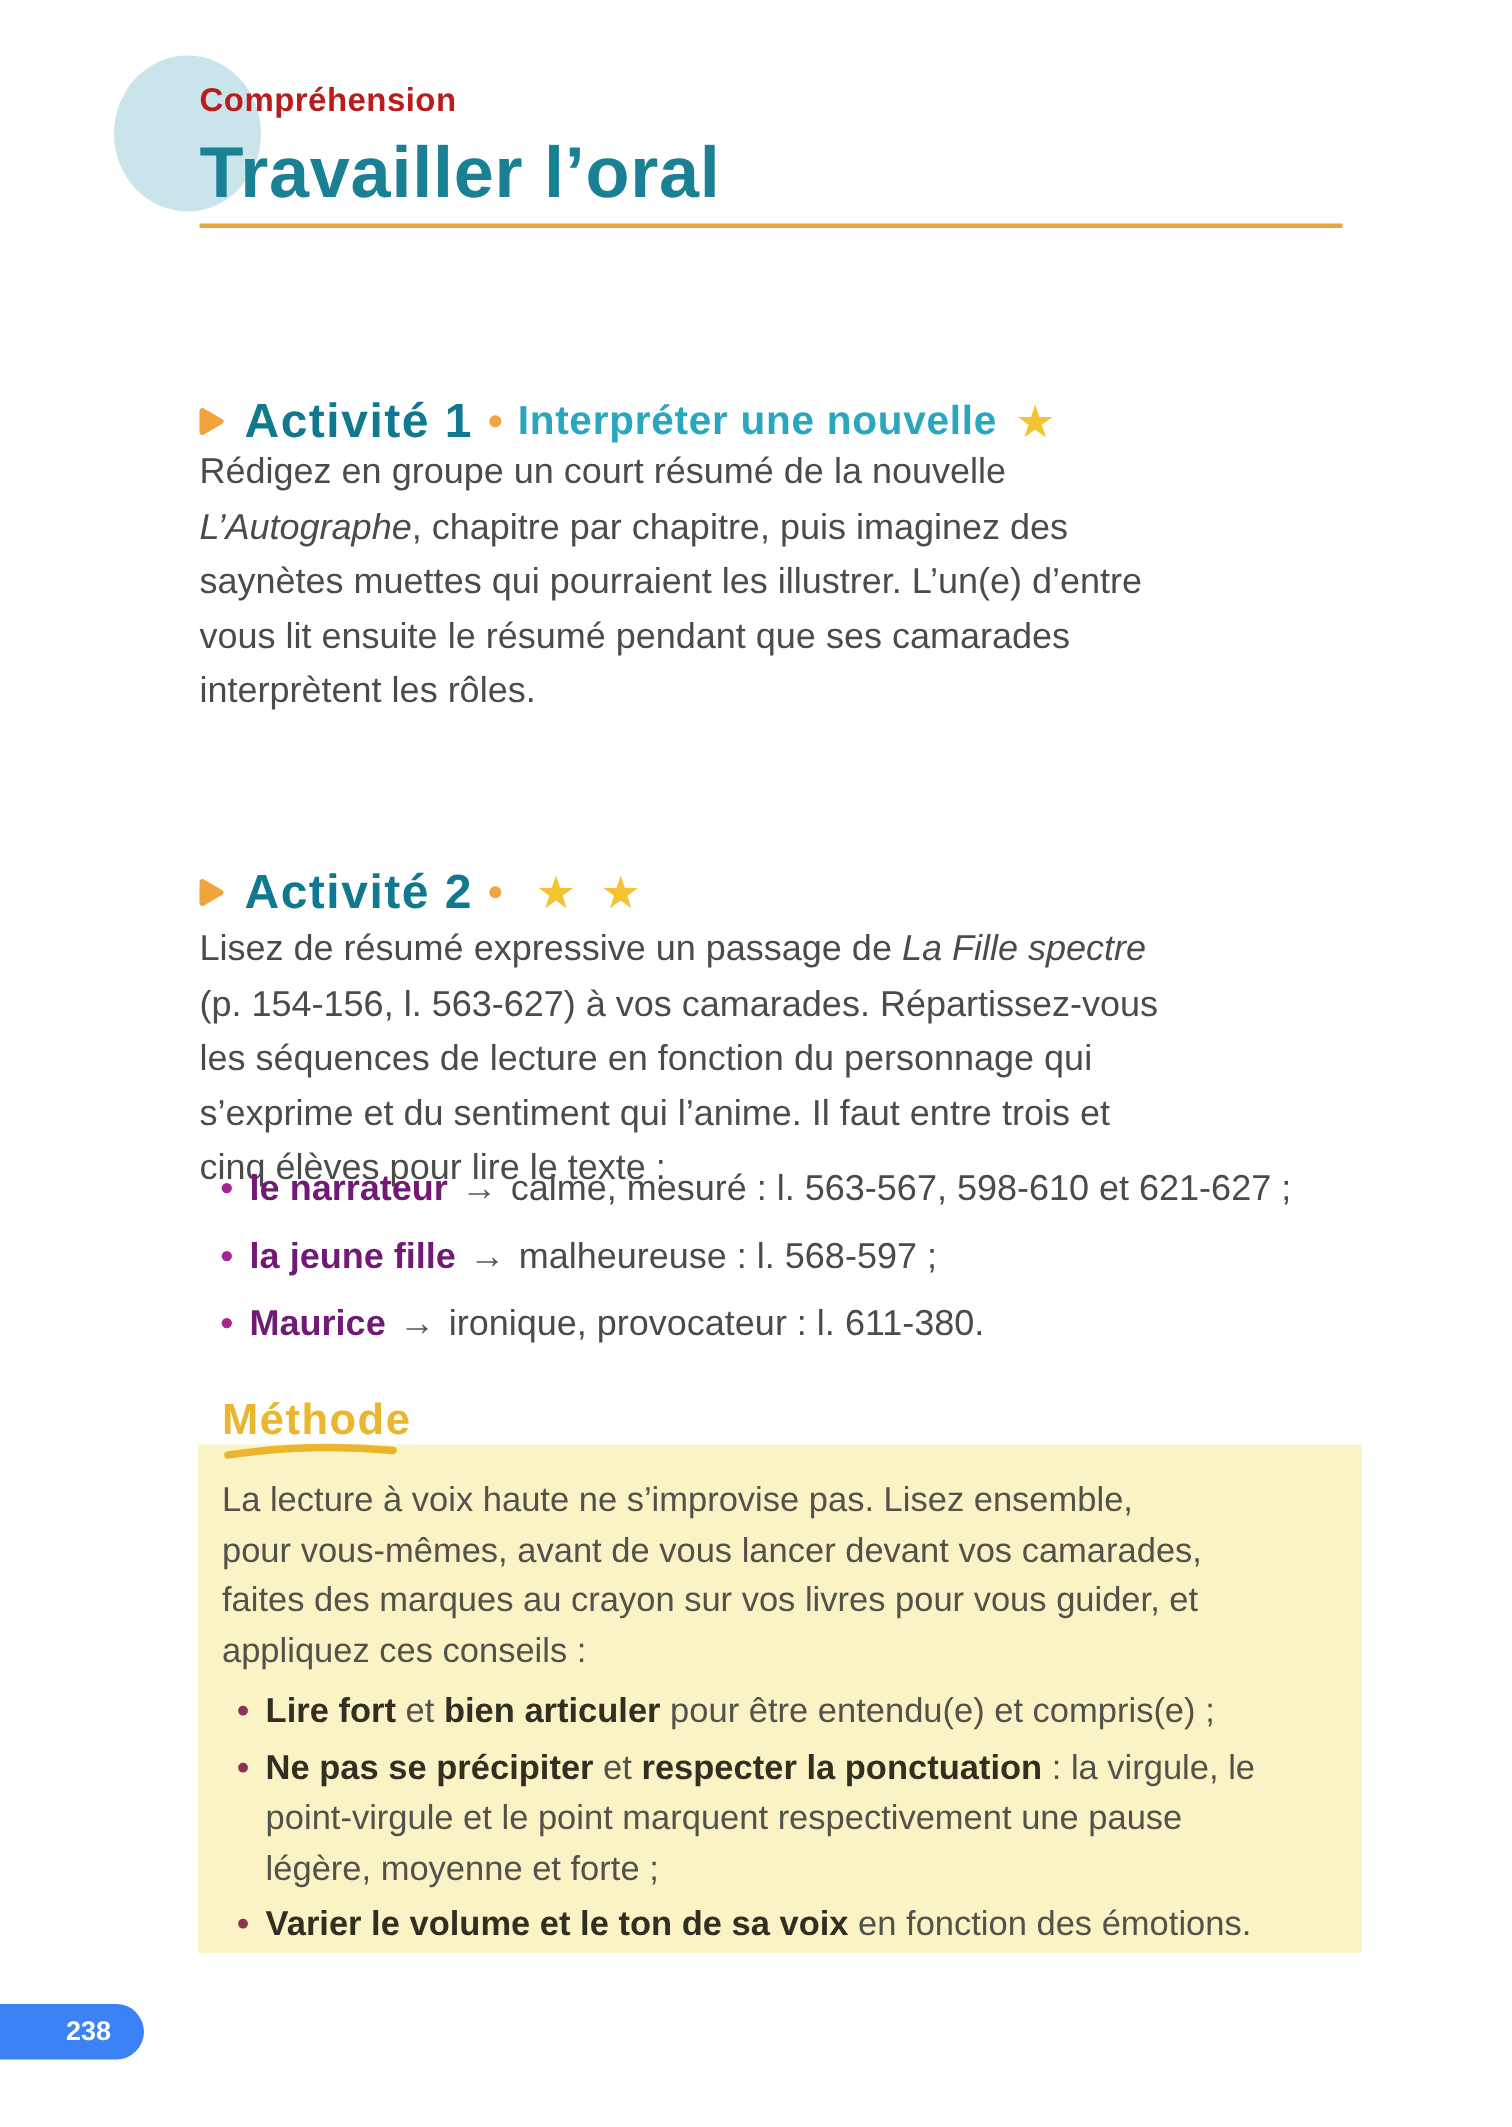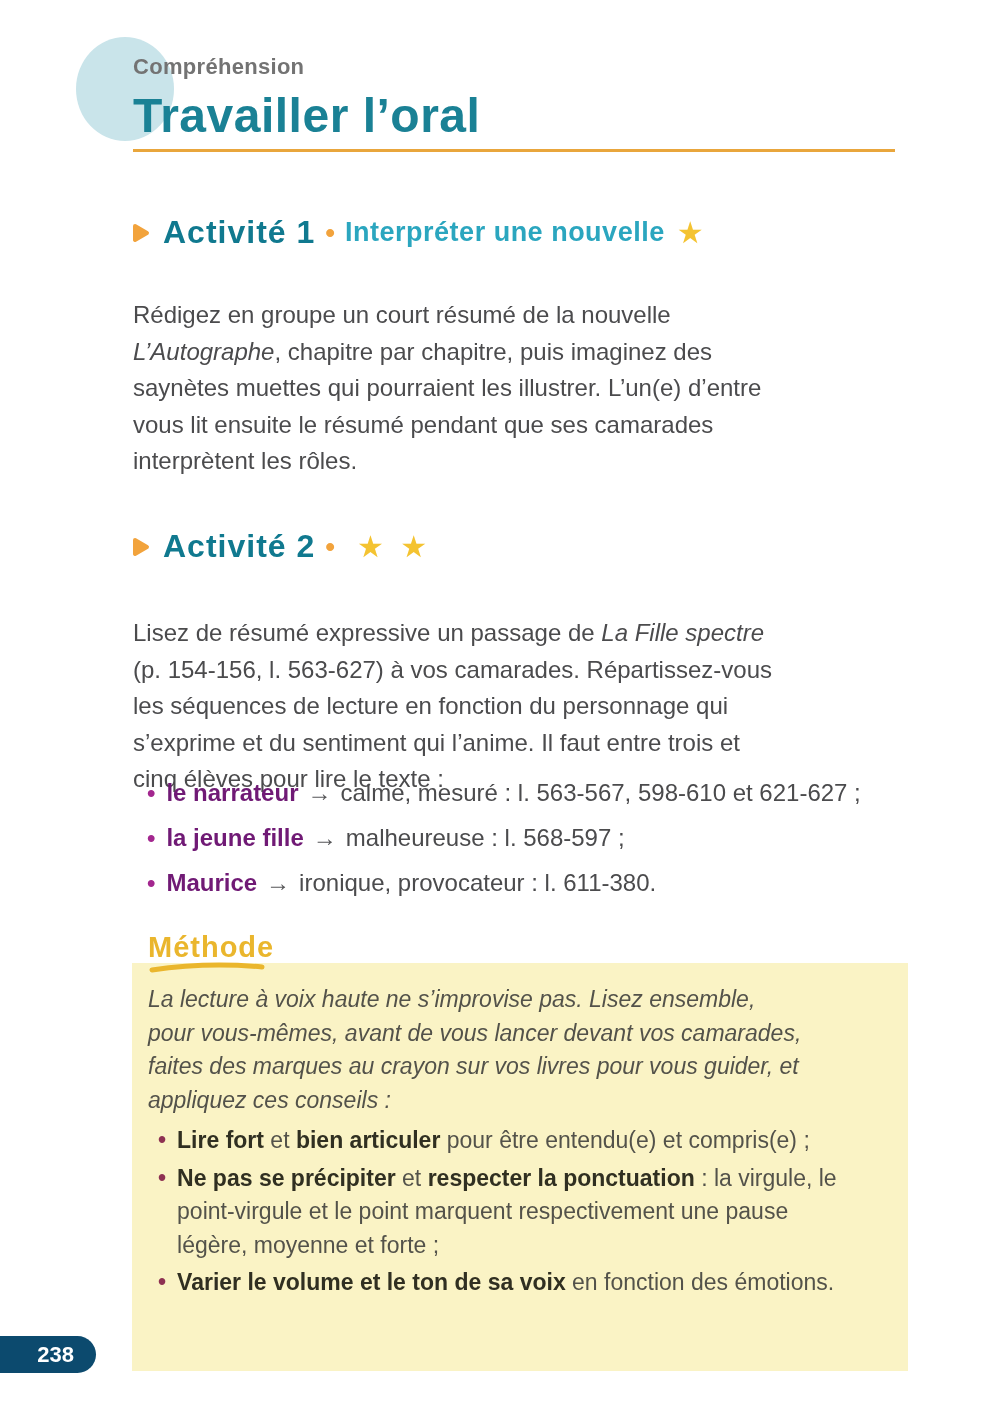--- a/index.html
+++ b/index.html
@@ -5,25 +5,25 @@
   html,body { margin:0; padding:0; background:#ffffff; }
   .page {
     position:relative; width:1008px; height:1418px; background:#ffffff;
     font-family:"Liberation Sans", sans-serif; overflow:hidden;
   }
   .circle-deco {
     position:absolute; left:76px; top:37px; width:98px; height:104px;
     border-radius:50%; background:#c9e4ea;
   }
   .header { position:absolute; left:133px; top:54px; }
-  .kicker { font-size:22px; font-weight:bold; color:#737373; letter-spacing:0.3px; }
+  .kicker { font-size:22px; font-weight:bold; color:#b91c1c; letter-spacing:0.3px; }
   .title  { font-size:48px; font-weight:bold; color:#1a8195; margin-top:8px; letter-spacing:0.5px; }
   .rule   { position:absolute; left:133px; top:149px; width:762px; border-top:3px solid #e9a63c; }
 
-  .act-head { position:absolute; display:flex; align-items:center; }
+  .act-head { position:absolute; display:flex; align-items:center;margin-top:48px; }
   #act1-head { left:131px; top:214px; }
   #act2-head { left:131px; top:528px; }
   .tri-icon  { flex:none; margin-right:12px; }
   .act-label { font-size:32px; font-weight:bold; color:#10798f; letter-spacing:1px; }
   .act-sep   { font-size:28px; color:#f2a33c; font-weight:bold; margin:0 10px; }
   .act-sub   { font-size:27px; font-weight:bold; color:#2ba6bf; letter-spacing:0.5px; }
   .act-stars { font-size:30px; color:#f4c331; margin-left:12px; letter-spacing:4px; white-space:nowrap; }
 
   .body-para {
     position:absolute; left:133px; width:830px;
@@ -33,39 +33,39 @@
   #act2-para { top:591px; }
   .ital { font-style:italic; }
 
   .act-list { position:absolute; left:147px; top:774px; width:840px; list-style:none; margin:0; padding:0; }
   .act-list li { display:flex; align-items:baseline; margin-bottom:8px; font-size:24px; line-height:37px; color:#4b4b4d; }
   .li-bullet { color:#a3278f; font-weight:bold; margin-right:11px; flex:none; }
   .li-term   { color:#701a75; font-weight:bold; margin-right:9px; }
   .li-arrow  { color:#565658; margin-right:9px; }
 
   .methode-box {
-    position:absolute; left:132px; top:963px; width:776px; height:408px;
+    position:absolute; left:132px; top:963px; width:776px; height:339px;
     background:#faf3c5; box-sizing:border-box; padding:20px 10px 0 16px;
   }
   .methode-label { position:absolute; left:16px; top:-32px; }
   .methode-label .txt { font-size:29px; font-weight:bold; color:#eab62d; letter-spacing:1px; }
   .methode-label svg { display:block; margin-top:-3px; }
   .methode-intro { font-size:23px; line-height:33.5px; color:#53524a; white-space:pre-line; }
   .methode-list { list-style:none; margin:7px 0 0 0; padding:0 0 0 10px; }
   .methode-list li {
     display:flex; align-items:baseline; font-size:23px; line-height:33.5px;
     color:#53524a; margin-bottom:4px; white-space:pre-line;
   }
   .m-bullet { color:#8e3152; font-weight:bold; margin-right:11px; flex:none; }
   .m-bold   { font-weight:bold; color:#302f21; }
 
   .page-pill {
     position:absolute; left:0; top:1336px; width:96px; height:37px;
-    background:#0c4a6e; border-radius:0 19px 19px 0;
-    color:#ffffff; font-weight:bold; font-size:22px;
+    background:#3b82f6; border-radius:0 19px 19px 0;
+    color:#ffffff; font-weight:bold; font-size:18px;
     display:flex; align-items:center; justify-content:flex-end;
     padding-right:22px; box-sizing:border-box;padding-left:46px;
   }
 </style>
 </head>
 <body>
 
 <div class="page">
 
   <div class="circle-deco"></div>
@@ -122,21 +122,21 @@
     </li>
   </ul>
 
   <div class="methode-box">
     <div class="methode-label">
       <span class="txt">Méthode</span>
       <svg width="118" height="12" viewBox="0 0 118 12">
         <path d="M4 9 Q 58 1 114 6" fill="none" stroke="#eab62d" stroke-width="5" stroke-linecap="round"></path>
       </svg>
     </div>
-    <p class="methode-intro" style="margin:0;font-style:italic;">La lecture à voix haute ne s’improvise pas. Lisez ensemble,
+    <p class="methode-intro" style="margin:0;">La lecture à voix haute ne s’improvise pas. Lisez ensemble,
 pour vous-mêmes, avant de vous lancer devant vos camarades,
 faites des marques au crayon sur vos livres pour vous guider, et
 appliquez ces conseils :</p>
     <ul class="methode-list">
       <li>
         <span class="m-bullet">•</span>
         <span><span class="m-bold">Lire fort</span><span> et </span><span class="m-bold">bien articuler</span><span> pour être entendu(e) et compris(e) ;</span></span>
       </li>
       <li>
         <span class="m-bullet">•</span>

